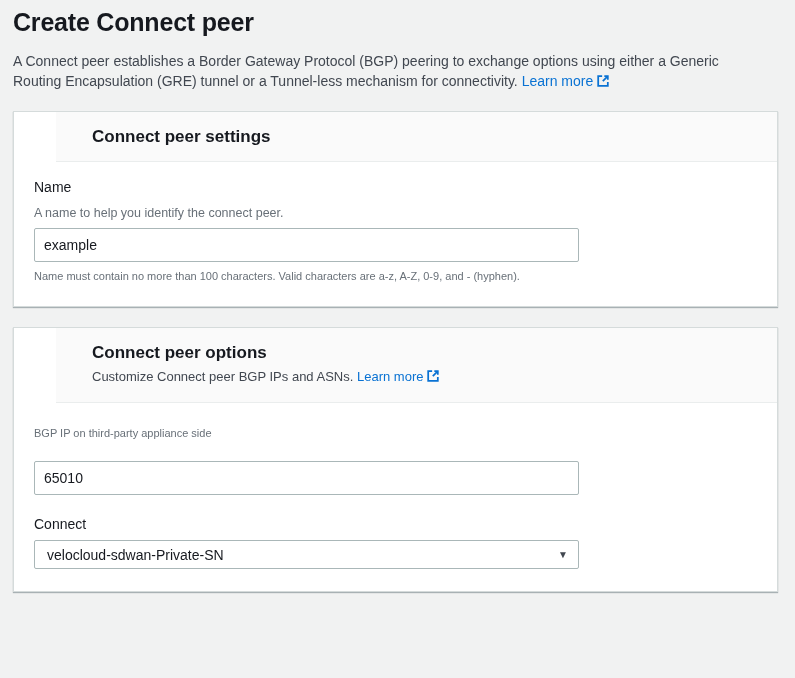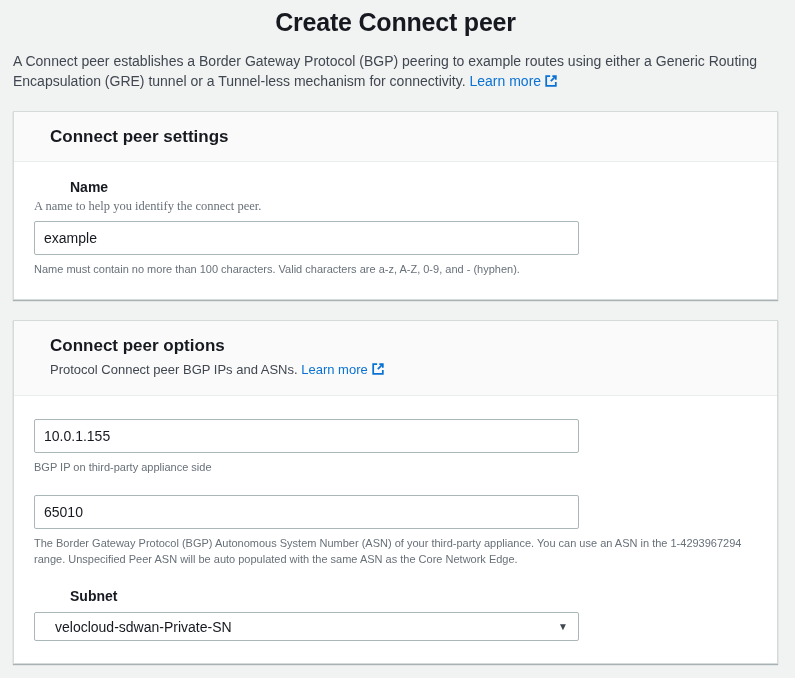--- a/index.html
+++ b/index.html
@@ -24,21 +24,20 @@
   }
   .page{padding:6px 17px 12px 13px;}
 
   
   .page-title{
     font-size:25px;
     font-weight:700;
     color:var(--title-color);
     letter-spacing:-0.2px;
     margin:2px 0 14px 0;
-    text-align:center;
   }
   .page-desc{
     font-size:14px;
     line-height:20px;
     color:var(--text-color);
     max-width:748px;
     margin-bottom:18px;
   }
   a.learn-more{
     color:var(--link-blue);
@@ -57,51 +56,50 @@
   .card{
     background:var(--card-bg);
     border:1px solid var(--card-border);
     box-shadow:0 1px 1px 0 rgba(0,28,36,0.3);
     margin-bottom:20px;
   }
   .card-header{
     background:var(--card-header-bg);
     border-bottom:1px solid var(--divider);
     padding:15px 20px 14px 36px;
+    margin-left:42px;
   }
   .card-title{
     font-size:17px;
     font-weight:700;
     color:var(--title-color);
   }
   .card-subtitle{
     font-size:13px;
     line-height:18px;
     color:var(--text-color);
     margin-top:5px;
   }
   .card-body{padding:16px 20px 20px 20px;}
 
   
   .field{margin-bottom:20px;}
   .field:last-child{margin-bottom:2px;}
   .field-label{
     display:block;
     font-size:14px;
-    font-weight:700;
+    font-weight:400;
     color:var(--title-color);
     line-height:18px;
-    margin-left:36px;
   }
   .field-desc{
     font-size:12.5px;
     line-height:16px;
     color:var(--helper-color);
-    margin-top:2px;
-    font-family:Liberation Serif, serif;
+    margin-top:9px;
   }
   .text-input{
     display:block;
     width:545px;
     height:29px;
     margin-top:7px;
     padding:16px 9px;
     border:1px solid var(--input-border);
     border-radius:2px;
     background:#fff;
@@ -116,41 +114,41 @@
     margin-top:6px;
     max-width:740px;
   }
   .select{
     display:flex;
     align-items:center;
     justify-content:space-between;
     width:545px;
     height:29px;
     margin-top:7px;
-    padding:0 10px 0 20px;
+    padding:0 10px 0 12px;
     border:1px solid var(--input-border);
     border-radius:2px;
     background:#fff;
     font-size:14px;
     color:var(--title-color);
     cursor:pointer;
   }
   .caret{
     font-size:10px;
     color:#414750;
     line-height:1;
   }
 </style>
 </head>
 <body>
 
 <div class="page">
 
   <h1 class="page-title">Create Connect peer</h1>
-  <p class="page-desc"><span>A Connect peer establishes a Border Gateway Protocol (BGP) peering to example routes using either a Generic Routing Encapsulation (GRE) tunnel or a Tunnel-less mechanism for connectivity.</span>
+  <p class="page-desc"><span>A Connect peer establishes a Border Gateway Protocol (BGP) peering to exchange options using either a Generic Routing Encapsulation (GRE) tunnel or a Tunnel-less mechanism for connectivity.</span>
     <a class="learn-more" href="#">Learn more</a><span class="ext-icon"><svg width="14" height="14" viewBox="0 0 16 16" fill="none" stroke="currentColor" stroke-width="2">
           <path d="M13.5 9v4.5h-11v-11H7"></path>
           <path d="M9.5 2.5h4v4"></path>
           <path d="M13.2 2.8L7.8 8.2"></path>
         </svg></span>
   </p>
 
   <section class="card">
     <div class="card-header">
       <h2 class="card-title">Connect peer settings</h2>
@@ -161,42 +159,40 @@
         <div class="field-desc">A name to help you identify the connect peer.</div>
         <input class="text-input" id="name-input" type="text" value="example" style="">
         <div class="field-helper">Name must contain no more than 100 characters. Valid characters are a-z, A-Z, 0-9, and - (hyphen).</div>
       </div>
     </div>
   </section>
 
   <section class="card">
     <div class="card-header">
       <h2 class="card-title">Connect peer options</h2>
-      <div class="card-subtitle"><span>Protocol Connect peer BGP IPs and ASNs.</span>
+      <div class="card-subtitle"><span>Customize Connect peer BGP IPs and ASNs.</span>
         <a class="learn-more" href="#">Learn more</a><span class="ext-icon"><svg width="14" height="14" viewBox="0 0 16 16" fill="none" stroke="currentColor" stroke-width="2">
               <path d="M13.5 9v4.5h-11v-11H7"></path>
               <path d="M9.5 2.5h4v4"></path>
               <path d="M13.2 2.8L7.8 8.2"></path>
             </svg></span>
       </div>
     </div>
     <div class="card-body">
 
       <div class="field">
-        <input class="text-input" id="peer-bgp-ip-input" type="text" value="10.0.1.155" style="">
         <div class="field-helper">BGP IP on third-party appliance side</div>
       </div>
 
       <div class="field">
         <input class="text-input" id="peer-asn-input" type="text" value="65010" style="">
-        <div class="field-helper">The Border Gateway Protocol (BGP) Autonomous System Number (ASN) of your third-party appliance. You can use an ASN in the 1-4293967294 range. Unspecified Peer ASN will be auto populated with the same ASN as the Core Network Edge.</div>
-      </div>
-
-      <div class="field">
-        <label class="field-label">Subnet</label>
+      </div>
+
+      <div class="field">
+        <label class="field-label">Connect</label>
         <div class="select" role="button">
           <span>velocloud-sdwan-Private-SN</span>
           <span class="caret">▼</span>
         </div>
       </div>
 
     </div>
   </section>
 
 </div>

